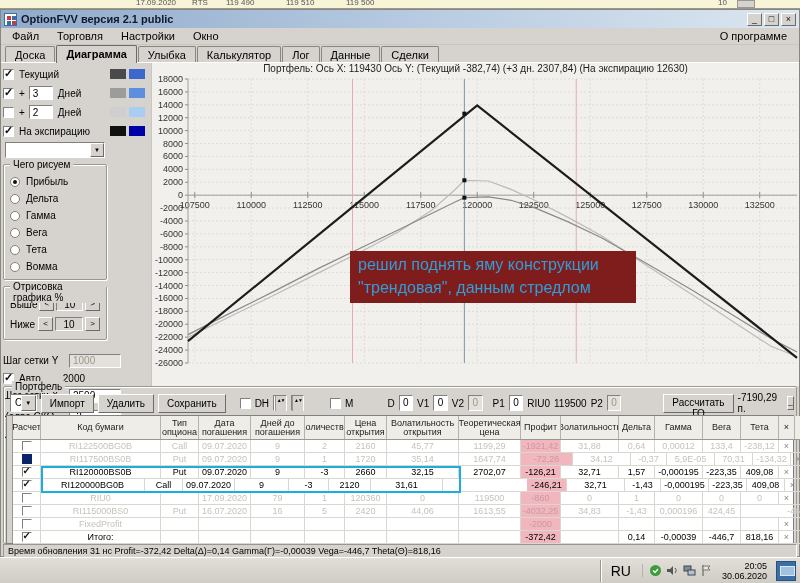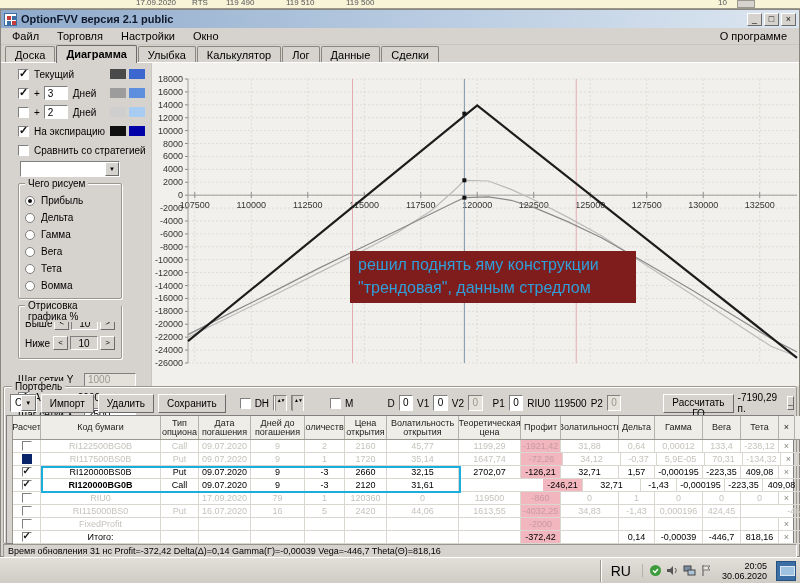--- a/index.html
+++ b/index.html
@@ -23,21 +23,21 @@
   .menubar { height:17px; display:flex; align-items:center; padding:0 2px; border-bottom:1px solid #c9c6bf; }
   .menu-item { padding:2px 9px; }
   .menu-right { margin-left:auto; padding:2px 10px; }
   .tabstrip { height:18px; display:flex; align-items:flex-end; padding-left:4px; border-bottom:1px solid #fff; background:#D6D3CE; }
   .tab { padding:2px 9px 2px; border:1px solid #8a877f; border-bottom:none; background:#D6D3CE; margin-right:1px; border-radius:2px 2px 0 0; font-size:11px; height:16px; }
   .tab.active { background:#D6D3CE; font-weight:bold; height:18px; border-color:#6b6b6b; position:relative; top:1px; }
 
   .main { display:flex; height:323px; }
 
   
-  .sidebar { width:150px; padding:3px 0 0 17px; font-size:10px; flex:none; }
+  .sidebar { width:150px; padding:3px 0 0 2px; font-size:10px; flex:none; }
   .layer-row { display:flex; align-items:center; height:16px; margin-bottom:3px; }
   .cb { width:11px; height:11px; background:#fff; border:1px solid; border-color:#808080 #fff #fff #808080; display:inline-block; position:relative; flex:none; }
   .cb.checked::after { content:"✓"; position:absolute; left:0px; top:-3px; font-size:11px; font-weight:bold; color:#111; }
   .cb.navy { background:#0A246A; border-color:#0A246A; }
   .layer-label { margin-left:5px; }
   .mini-input { width:24px; height:14px; background:#fff; border:1px solid; border-color:#808080 #fff #fff #808080; font-size:10px; text-align:left; padding-left:3px; margin-left:4px; font-family:"Liberation Sans",sans-serif; }
   .swatches { margin-left:auto; margin-right:6px; display:flex; gap:3px; }
   .swatch { width:16px; height:10px; }
   .combo { width:100px; height:16px; background:#fff; border:1px solid; border-color:#808080 #fff #fff #808080; position:relative; margin:3px 0 4px 2px; }
   .combo .arrow-btn { position:absolute; right:0; top:0; width:14px; height:14px; background:#D6D3CE; border:1px solid; border-color:#fff #6b6b6b #6b6b6b #fff; font-size:6px; text-align:center; line-height:12px; }
@@ -181,24 +181,20 @@
             <div class="layer-row">
               <span class="cb checked"></span>
               <span class="layer-label">На экспирацию</span>
               <span class="swatches">
                 <span class="swatch" style="background: rgb(16, 16, 16);"></span>
                 <span class="swatch" style="background: rgb(0, 0, 168);"></span>
               </span>
             </div>
           </div>
 
-        <div class="layer-row">
-          <span class="cb" id="compare-cb"></span>
-          <span class="layer-label">Сравнить со стратегией</span>
-        </div>
         <div class="combo">
           <span></span>
           <span class="arrow-btn">▼</span>
         </div>
 
         <div class="groupbox">
           <span class="legend">Чего рисуем</span>
           <div id="draw-options">
               <div class="radio-row">
                 <span class="radio sel"></span>
@@ -260,20 +256,21 @@
           <span class="field-label">Колво СКО</span>
           <input class="field-input" value="-2" style="">
         </div>
         <div class="field-row">
           <span class="field-label">Колво дней</span>
           <input class="field-input" value="1" style="">
         </div>
       </div>
 
       <div class="chartpane">
+        <div class="chart-header">Портфель:  Ось X: 119430  Ось Y:   (Текущий -382,74)   (+3 дн. 2307,84)   (На экспирацию 12630)</div>
         <svg class="chart" id="chart-svg" width="650" height="323" viewBox="0 0 650 323">
             <line x1="36" y1="16" x2="645" y2="16" stroke="#DDDCD6" stroke-dasharray="2,2"></line>
             <line x1="33" y1="16" x2="36" y2="16" stroke="#8a8a8a"></line>
             <text x="31" y="19" text-anchor="end" font-size="9" fill="#333" font-family="Liberation Sans, sans-serif">18000</text>
             <line x1="36" y1="28.90909090909091" x2="645" y2="28.90909090909091" stroke="#DDDCD6" stroke-dasharray="2,2"></line>
             <line x1="33" y1="28.90909090909091" x2="36" y2="28.90909090909091" stroke="#8a8a8a"></line>
             <text x="31" y="31.90909090909091" text-anchor="end" font-size="9" fill="#333" font-family="Liberation Sans, sans-serif">16000</text>
             <line x1="36" y1="41.81818181818182" x2="645" y2="41.81818181818182" stroke="#DDDCD6" stroke-dasharray="2,2"></line>
             <line x1="33" y1="41.81818181818182" x2="36" y2="41.81818181818182" stroke="#8a8a8a"></line>
             <text x="31" y="44.81818181818182" text-anchor="end" font-size="9" fill="#333" font-family="Liberation Sans, sans-serif">14000</text>
@@ -470,21 +467,21 @@
                 <span class="cb navy"></span>
               </div>
               <div class="tcell" style="width: 120px;">RI117500BS0B</div>
               <div class="tcell" style="width: 38px;">Put</div>
               <div class="tcell" style="width: 52px;">09.07.2020</div>
               <div class="tcell" style="width: 54px;">9</div>
               <div class="tcell" style="width: 40px;">1</div>
               <div class="tcell" style="width: 42px;">1720</div>
               <div class="tcell" style="width: 72px;">35,14</div>
               <div class="tcell" style="width: 62px;">1647,74</div>
-              <div class="tcell pink" style="width: 42px;">-72,26</div>
+              <div class="tcell pink" style="width: 52px;">-72,26</div>
               <div class="tcell" style="width: 58px;">34,12</div>
               <div class="tcell" style="width: 36px;">-0,37</div>
               <div class="tcell" style="width: 48px;">5,9E-05</div>
               <div class="tcell" style="width: 38px;">70,31</div>
               <div class="tcell" style="width: 38px;">-134,32</div>
               <div class="tcell" style="width: 16px;">
                 <span class="del-x">×</span>
               </div>
             </div>
             <div class="trow">
@@ -506,21 +503,21 @@
               <div class="tcell" style="width: 38px;">-223,35</div>
               <div class="tcell" style="width: 38px;">409,08</div>
               <div class="tcell" style="width: 16px;">
                 <span class="del-x">×</span>
               </div>
             </div>
             <div class="trow">
               <div class="tcell" style="width: 28px;">
                 <span class="cb checked"></span>
               </div>
-              <div class="tcell" style="width: 120px; font-weight: bold;">RI120000BG0B</div>
+              <div class="tcell" style="width: 104px;">RI120000BG0B</div>
               <div class="tcell" style="width: 38px;">Call</div>
               <div class="tcell" style="width: 52px;">09.07.2020</div>
               <div class="tcell" style="width: 54px;">9</div>
               <div class="tcell" style="width: 40px;">-3</div>
               <div class="tcell" style="width: 42px;">2120</div>
               <div class="tcell" style="width: 72px;">31,61</div>
               <div class="tcell" style="width: 84px; margin-top: 24px;">2202,07</div>
               <div class="tcell pink" style="width: 40px;">-246,21</div>
               <div class="tcell" style="width: 58px;">32,71</div>
               <div class="tcell" style="width: 36px;">-1,43</div>

